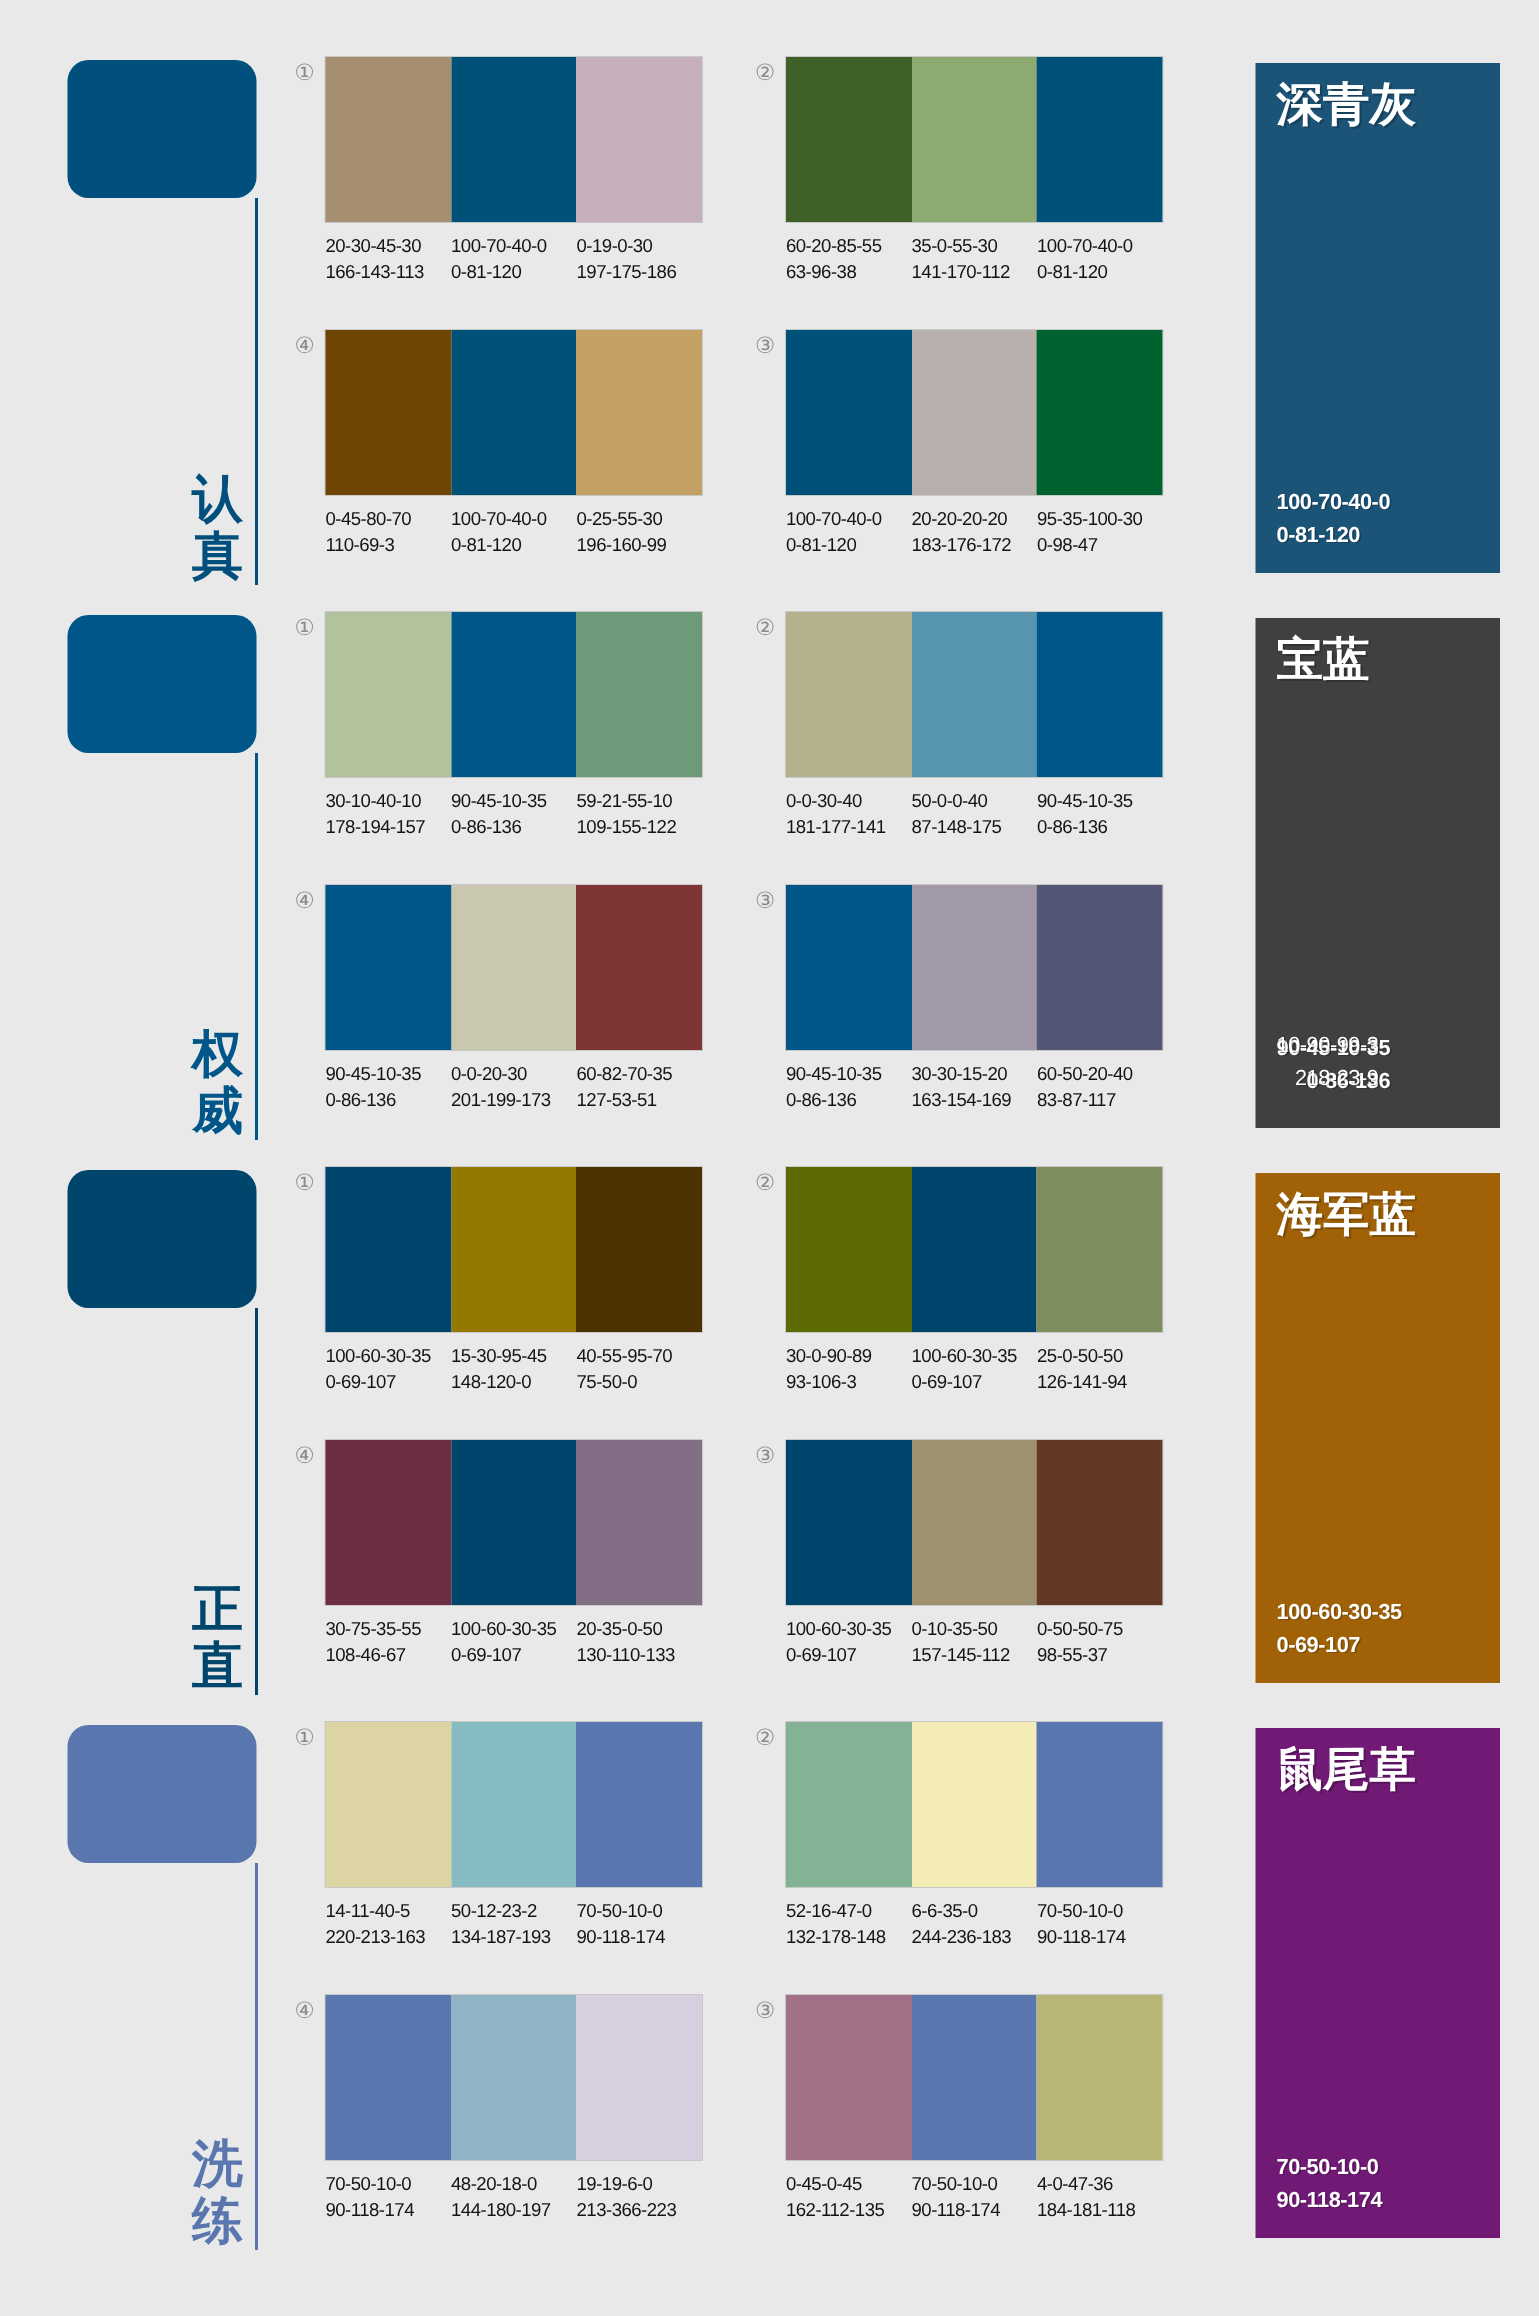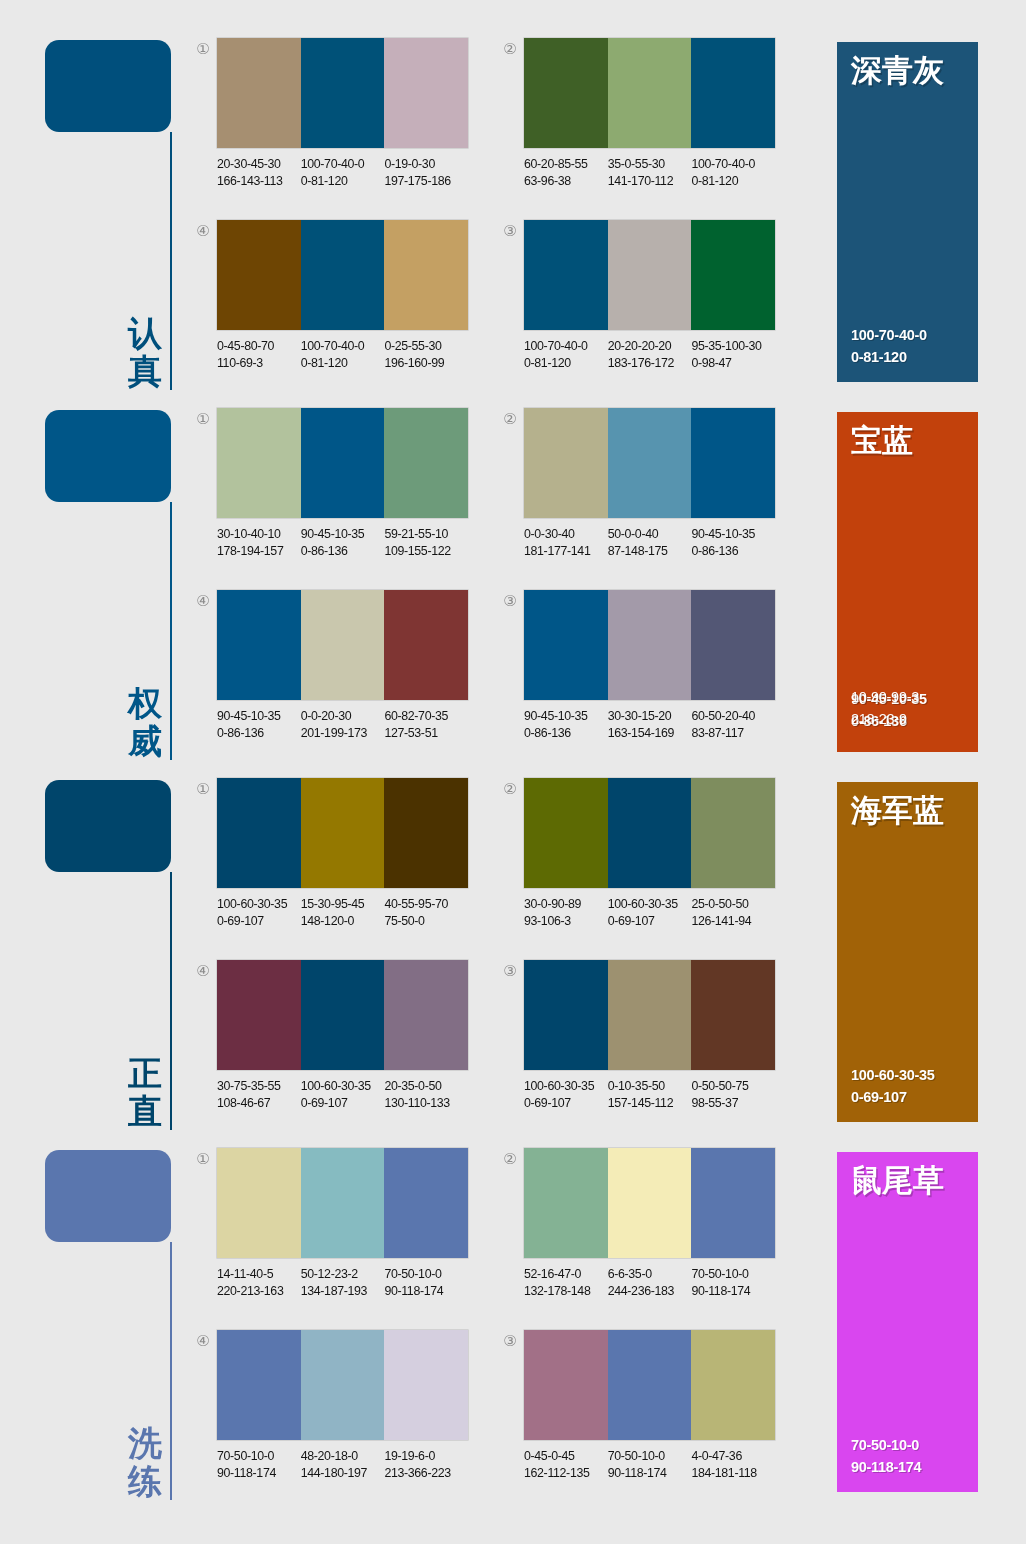--- a/index.html
+++ b/index.html
@@ -119,21 +119,21 @@
     font-family: "Liberation Sans", sans-serif;
     letter-spacing: -0.35px;
     font-weight: 400;
   }
   .cap .l2 { display: block; }
 
   
   .panel {
     position: absolute;
     left: 837px;
-    width: 141px;
+    width: 163px;
     height: 340px;
     top: 12px;
   }
   .panel-title {
     position: absolute;
     left: 14px;
     top: 10px;
     font-size: 31px;
     line-height: 36px;
     font-weight: 700;
@@ -294,21 +294,21 @@
           <div class="chip" style="background: rgb(0, 86, 136);"></div>
           <div class="chip" style="background: rgb(163, 154, 169);"></div>
           <div class="chip" style="background: rgb(83, 87, 117);"></div>
         </div>
         <div class="captions">
           <div class="cap"><span class="l1">90-45-10-35</span><span class="l2">0-86-136</span></div>
           <div class="cap"><span class="l1">30-30-15-20</span><span class="l2">163-154-169</span></div>
           <div class="cap"><span class="l1">60-50-20-40</span><span class="l2">83-87-117</span></div>
         </div>
       </div>
-      <div class="panel" style="background: #c2410c;">
+      <div class="panel" style="background: #404040; text-align: right;">
         <div class="panel-title">宝蓝</div>
         <div class="panel-codes" style="bottom: 20px;">
           <span class="pl">90-45-10-35</span>
           <span class="pl">0-86-136</span>
         </div>
         <div class="panel-codes-ghost">
           <span class="pl">10-90-99-3</span>
           <span class="pl">218-23-9</span>
         </div>
       </div>
@@ -436,21 +436,21 @@
           <div class="chip" style="background: rgb(162, 112, 135);"></div>
           <div class="chip" style="background: rgb(90, 118, 174);"></div>
           <div class="chip" style="background: rgb(184, 181, 118);"></div>
         </div>
         <div class="captions">
           <div class="cap"><span class="l1">0-45-0-45</span><span class="l2">162-112-135</span></div>
           <div class="cap"><span class="l1">70-50-10-0</span><span class="l2">90-118-174</span></div>
           <div class="cap"><span class="l1">4-0-47-36</span><span class="l2">184-181-118</span></div>
         </div>
       </div>
-      <div class="panel" style="background: #d946ef;">
+      <div class="panel" style="background: #701a75;">
         <div class="panel-title">鼠尾草</div>
         <div class="panel-codes">
           <span class="pl">70-50-10-0</span>
           <span class="pl">90-118-174</span>
         </div>
       </div>
     </div>
   </div>
 
 </body></html>

